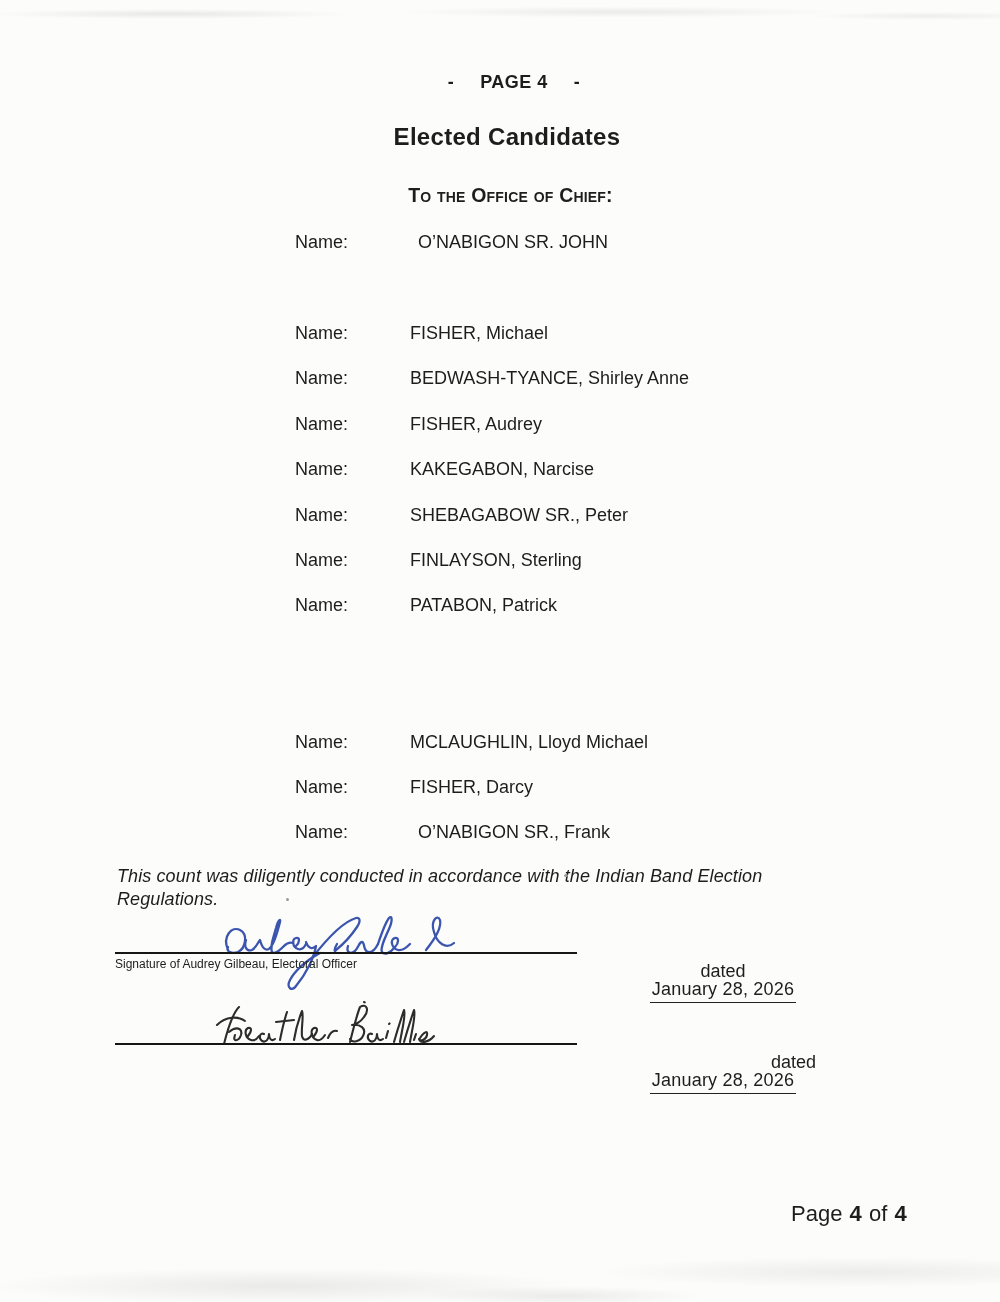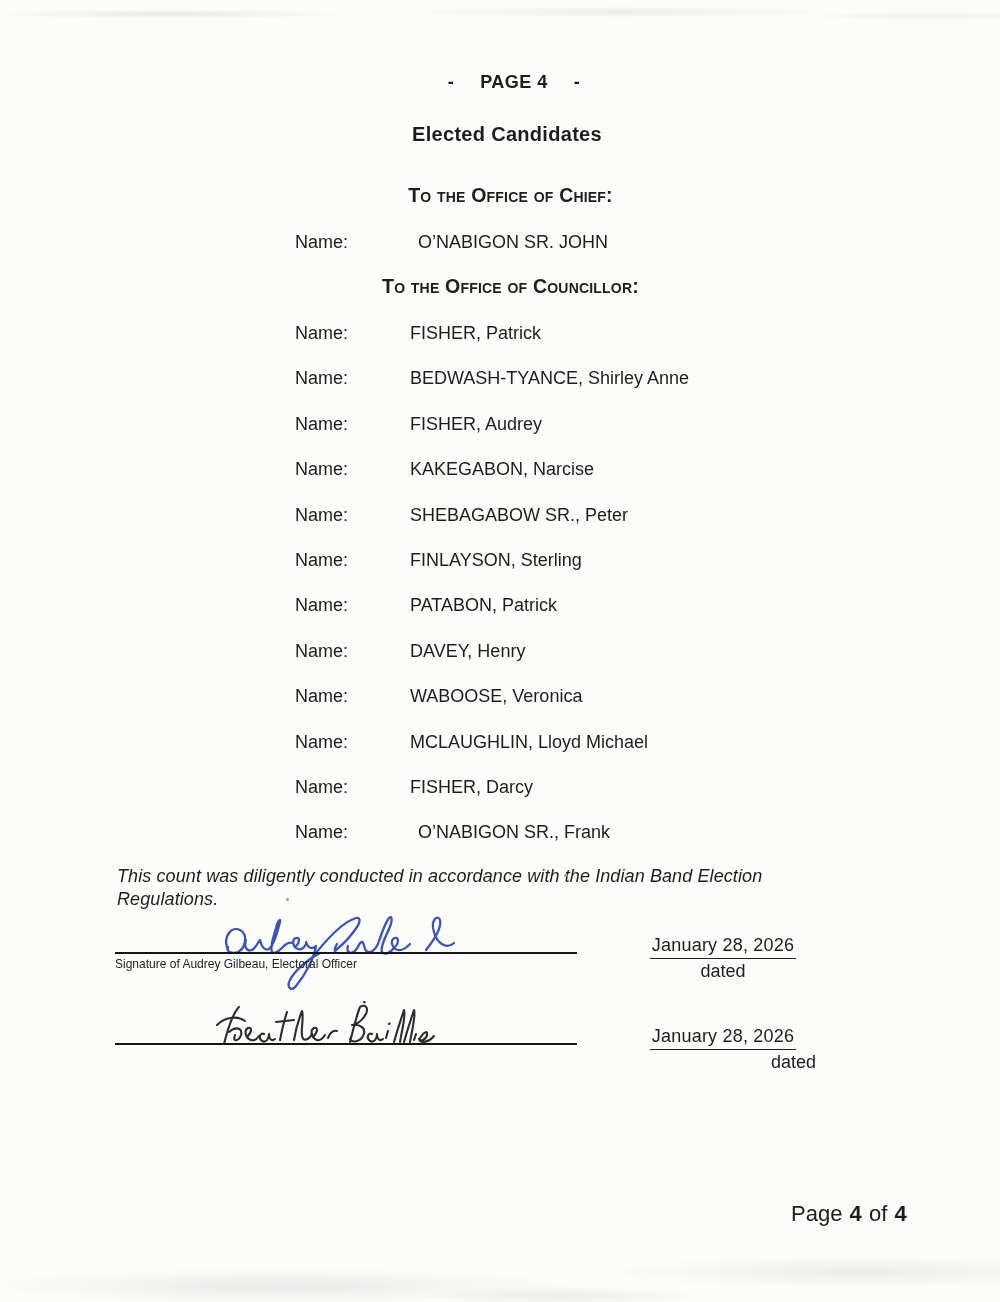--- a/index.html
+++ b/index.html
@@ -20,41 +20,41 @@
       radial-gradient(ellipse 420px 26px at 280px 1286px, rgba(110,110,110,.13), transparent 70%),
       radial-gradient(ellipse 380px 22px at 860px 1272px, rgba(110,110,110,.11), transparent 70%),
       radial-gradient(ellipse 200px 14px at 560px 1296px, rgba(110,110,110,.12), transparent 70%);
   }
   .abs{position:absolute;}
   .centered{left:0;right:0;text-align:center;}
 
   .page-header{top:72px;font-size:18px;font-weight:700;letter-spacing:.5px;padding-left:28px;}
   .page-header .gap{display:inline-block;width:26px;}
 
-  .doc-title{top:123px;font-size:20px;font-weight:700;letter-spacing:.3px;padding-left:14px;}
+  .doc-title{top:123px;font-size:24px;font-weight:700;letter-spacing:.3px;padding-left:14px;}
 
   .section-heading{
     font-weight:700;font-variant:small-caps;font-size:19.5px;letter-spacing:.2px;padding-left:21px;
   }
   .heading-chief{top:184px;}
   .heading-councillor{top:275px;}
 
   .name-row{left:295px;width:700px;font-size:18px;line-height:22px;white-space:nowrap;}
   .row-label{display:inline-block;width:115px;}
   .indent-sm .row-value{padding-left:8px;}
 
   .attestation{
     left:117px;top:865px;width:720px;
     font-size:18px;font-style:italic;line-height:23px;letter-spacing:.1px;
   }
 
   .sig-line{left:115px;width:462px;height:2px;background:#161616;}
   .sig-caption{left:115px;font-size:12px;white-space:nowrap;}
   .date-box{left:630px;width:186px;font-size:18px;text-align:center;white-space:nowrap;}
-  .date-value{display:inline-block;border-bottom:1.6px solid #222;padding:0 2px 2px 2px;letter-spacing:.2px;}
+  .date-value{display:inline-block;border-bottom:1.6px solid #222;padding:0 2px 2px 2px;letter-spacing:.2px;margin-top:44px;}
   .dated-box{left:630px;width:186px;font-size:18px;text-align:center;}
   .dated-right{text-align:right;padding-right:2px;}
 
   .sig-svg{overflow:visible;}
 
   .footer{left:790px;top:1201px;font-size:22px;white-space:nowrap;}
   .footer b{font-weight:700;}
   .footer span{padding:0 1px;}
 
   .speck{position:absolute;background:#9a9a9a;border-radius:50%;}
@@ -69,48 +69,41 @@
   </div>
 
   <div class="abs centered doc-title">Elected Candidates</div>
 
   <div class="abs centered section-heading heading-chief">To the Office of Chief:</div>
 
   <div class="abs name-row indent-sm" style="top:231px">
     <span class="row-label">Name:</span><span class="row-value">O’NABIGON SR. JOHN</span>
   </div>
 
-  <div class="abs centered section-heading heading-councillor">To the Office of Councillor:</div>
 
   <div class="abs name-row" style="top:322px">
-    <span class="row-label">Name:</span><span class="row-value">FISHER, Patrick</span>
+    <span class="row-label">Name:</span><span class="row-value">FISHER, Michael</span>
   </div>
   <div class="abs name-row" style="top:367px">
     <span class="row-label">Name:</span><span class="row-value">BEDWASH-TYANCE, Shirley Anne</span>
   </div>
   <div class="abs name-row" style="top:458px">
     <span class="row-label">Name:</span><span class="row-value">KAKEGABON, Narcise</span>
   </div>
   <div class="abs name-row" style="top:413px">
     <span class="row-label">Name:</span><span class="row-value">FISHER, Audrey</span>
   </div>
   <div class="abs name-row" style="top:504px">
     <span class="row-label">Name:</span><span class="row-value">SHEBAGABOW SR., Peter</span>
   </div>
   <div class="abs name-row" style="top:549px">
     <span class="row-label">Name:</span><span class="row-value">FINLAYSON, Sterling</span>
   </div>
   <div class="abs name-row" style="top:594px">
     <span class="row-label">Name:</span><span class="row-value">PATABON, Patrick</span>
-  </div>
-  <div class="abs name-row" style="top:640px">
-    <span class="row-label">Name:</span><span class="row-value">DAVEY, Henry</span>
-  </div>
-  <div class="abs name-row" style="top:685px">
-    <span class="row-label">Name:</span><span class="row-value">WABOOSE, Veronica</span>
   </div>
   <div class="abs name-row" style="top:731px">
     <span class="row-label">Name:</span><span class="row-value">MCLAUGHLIN, Lloyd Michael</span>
   </div>
   <div class="abs name-row" style="top:776px">
     <span class="row-label">Name:</span><span class="row-value">FISHER, Darcy</span>
   </div>
   <div class="abs name-row indent-sm" style="top:821px">
     <span class="row-label">Name:</span><span class="row-value">O’NABIGON SR., Frank</span>
   </div>

